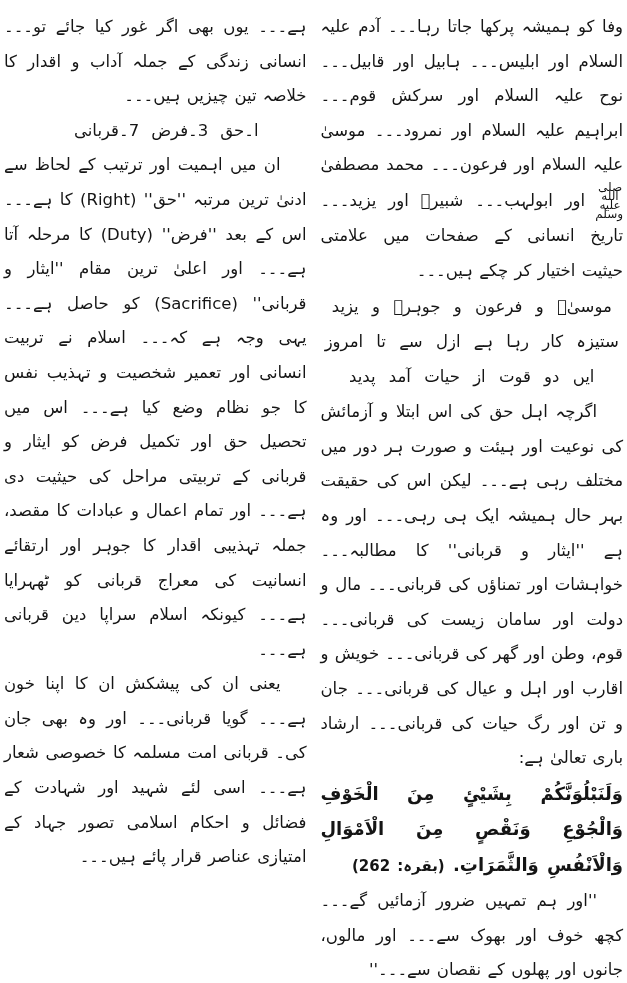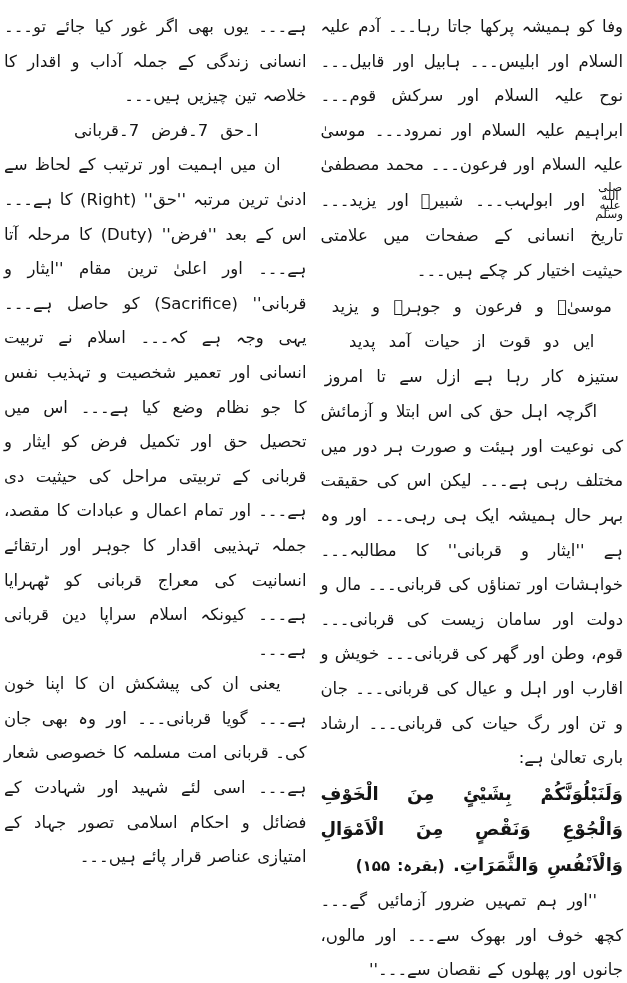--- a/index.html
+++ b/index.html
@@ -79,39 +79,39 @@
 <body>
 
 <div class="page">
 
   <div class="col">
 
     <p class="para"><span>وفا کو ہمیشہ پرکھا جاتا رہا۔۔۔ آدم علیہ السلام اور ابلیس۔۔۔ ہابیل اور قابیل۔۔۔ نوح علیہ السلام اور سرکش قوم۔۔۔ ابراہیم علیہ السلام اور نمرود۔۔۔ موسیٰ علیہ السلام اور فرعون۔۔۔ محمد مصطفیٰ</span> <span class="saw">صلى الله عليه وسلم</span> <span>اور ابولہب۔۔۔ شبیرؓ اور یزید۔۔۔ تاریخ انسانی کے صفحات میں علامتی حیثیت اختیار کر چکے ہیں۔۔۔</span></p>
 
     <div class="poetry">
       <div class="verse-line">موسیٰؑ و فرعون و جوہرؓ و یزید</div>
+      <div class="verse-line">ستیزہ کار رہا ہے ازل سے تا امروز</div>
       <div class="verse-line">ایں دو قوت از حیات آمد پدید</div>
-      <div class="verse-line">ستیزہ کار رہا ہے ازل سے تا امروز</div>
     </div>
 
     <p class="para indent">اگرچہ اہل حق کی اس ابتلا و آزمائش کی نوعیت اور ہیئت و صورت ہر دور میں مختلف رہی ہے۔۔۔ لیکن اس کی حقیقت بہر حال ہمیشہ ایک ہی رہی۔۔۔ اور وہ ہے ''ایثار و قربانی'' کا مطالبہ۔۔۔ خواہشات اور تمناؤں کی قربانی۔۔۔ مال و دولت اور سامان زیست کی قربانی۔۔۔ قوم، وطن اور گھر کی قربانی۔۔۔ خویش و اقارب اور اہل و عیال کی قربانی۔۔۔ جان و تن اور رگ حیات کی قربانی۔۔۔ ارشاد باری تعالیٰ ہے:</p>
 
-    <p class="para quran"><span>وَلَنَبْلُوَنَّكُمْ بِشَیْئٍ مِنَ الْخَوْفِ وَالْجُوْعِ وَنَقْصٍ مِنَ الْاَمْوَالِ وَالْاَنْفُسِ وَالثَّمَرَاتِ.</span> <span class="quran-ref">(بقرہ: ۱۵۵)</span></p>
+    <p class="para quran"><span>وَلَنَبْلُوَنَّكُمْ بِشَیْئٍ مِنَ الْخَوْفِ وَالْجُوْعِ وَنَقْصٍ مِنَ الْاَمْوَالِ وَالْاَنْفُسِ وَالثَّمَرَاتِ.</span> <span class="quran-ref">(بقرہ: 262)</span></p>
 
     <p class="para indent">''اور ہم تمہیں ضرور آزمائیں گے۔۔۔ کچھ خوف اور بھوک سے۔۔۔ اور مالوں، جانوں اور پھلوں کے نقصان سے۔۔۔''</p>
 
   </div>
 
   <div class="col">
 
     <p class="para">ہے۔۔۔ یوں بھی اگر غور کیا جائے تو۔۔۔ انسانی زندگی کے جملہ آداب و اقدار کا خلاصہ تین چیزیں ہیں۔۔۔</p>
 
     <div class="values-row">
       <span>ا۔حق</span>
-      <span>7۔فرض</span>
+      <span>3۔فرض</span>
       <span>7۔قربانی</span>
     </div>
 
     <p class="para indent">ان میں اہمیت اور ترتیب کے لحاظ سے ادنیٰ ترین مرتبہ ''حق'' (Right) کا ہے۔۔۔ اس کے بعد ''فرض'' (Duty) کا مرحلہ آتا ہے۔۔۔ اور اعلیٰ ترین مقام ''ایثار و قربانی'' (Sacrifice) کو حاصل ہے۔۔۔ یہی وجہ ہے کہ۔۔۔ اسلام نے تربیت انسانی اور تعمیر شخصیت و تہذیب نفس کا جو نظام وضع کیا ہے۔۔۔ اس میں تحصیل حق اور تکمیل فرض کو ایثار و قربانی کے تربیتی مراحل کی حیثیت دی ہے۔۔۔ اور تمام اعمال و عبادات کا مقصد، جملہ تہذیبی اقدار کا جوہر اور ارتقائے انسانیت کی معراج قربانی کو ٹھہرایا ہے۔۔۔ کیونکہ اسلام سراپا دین قربانی ہے۔۔۔</p>
 
 
     <p class="para indent">یعنی ان کی پیشکش ان کا اپنا خون ہے۔۔۔ گویا قربانی۔۔۔ اور وہ بھی جان کی۔ قربانی امت مسلمہ کا خصوصی شعار ہے۔۔۔ اسی لئے شہید اور شہادت کے فضائل و احکام اسلامی تصور جہاد کے امتیازی عناصر قرار پائے ہیں۔۔۔</p>
 
   </div>
 

